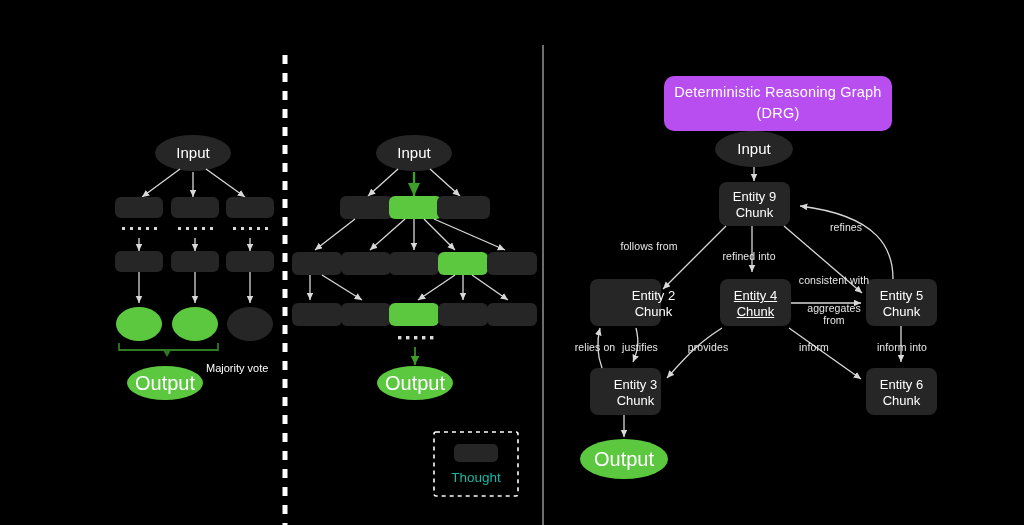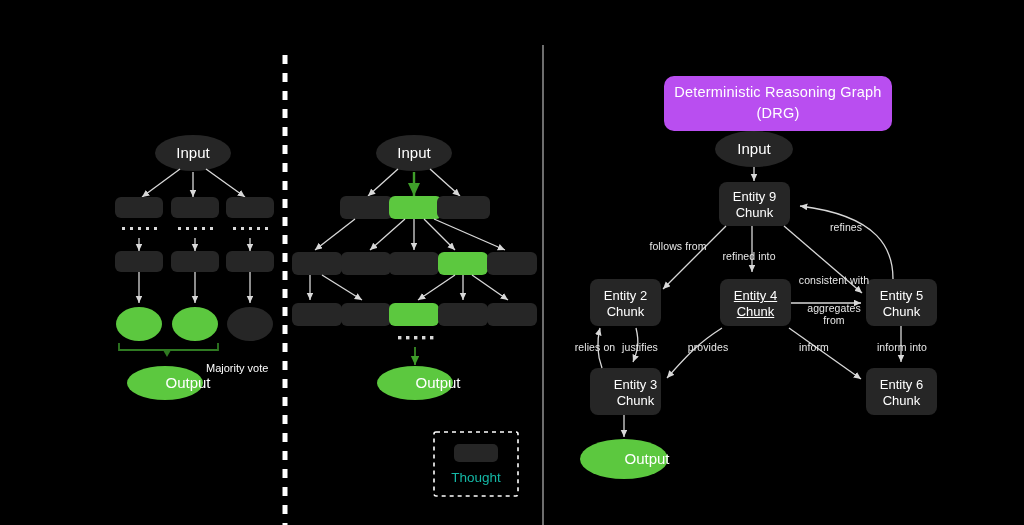--- a/index.html
+++ b/index.html
@@ -25,21 +25,21 @@
   .title-blue{background:#7e93a9;}
   .title-purple{background:#b94ef0;}
   .node-label{
     position:absolute;
     color:#ffffff;
     text-align:center;
     white-space:pre-line;
     pointer-events:none;
   }
   .lbl-input{font-size:15px;line-height:16px;}
-  .lbl-output{font-size:15px;line-height:16px;padding-left:23px;}
+  .lbl-output{font-size:20px;line-height:16px;}
   .lbl-entity{font-size:13px;line-height:15.5px;}
   .edge-label{
     position:absolute;
     color:#e8e8e8;
     font-size:10.5px;
     line-height:12px;
     text-align:center;
     white-space:pre-line;
     letter-spacing:.1px;
   }
@@ -224,34 +224,34 @@
 <div class="majority-label" style="left:206px;top:362px;width:90px;">Majority vote</div>
 
 <div class="node-label lbl-input" style="left:376px;top:145px;width:76px;">Input</div>
 <div class="node-label lbl-output" style="left:377px;top:375px;width:76px;">Output</div>
 <div class="legend-label" style="left:434px;top:470px;width:84px;">Thought</div>
 
 <div class="node-label lbl-input" style="left:716px;top:141px;width:76px;">Input</div>
 
 <div class="node-label lbl-entity" style="left:719px;top:189px;width:71px;">Entity 9
 Chunk</div>
-<div class="node-label lbl-entity" style="left:590px;top:288px;width:71px;">Entity 2
+<div class="node-label lbl-entity" style="left:590px;top:288px;width:71px;padding-left:28px;">Entity 2
 Chunk</div>
 <div class="node-label lbl-entity" style="left:590px;top:377px;width:71px;padding-left:10px;">Entity 3
 Chunk</div>
 <div class="node-label lbl-entity" style="left:720px;top:288px;width:71px;text-decoration:underline;">Entity 4
 Chunk</div>
 <div class="node-label lbl-entity" style="left:866px;top:288px;width:71px;">Entity 5
 Chunk</div>
 <div class="node-label lbl-entity" style="left:866px;top:377px;width:71px;">Entity 6
 Chunk</div>
 
 <div class="node-label lbl-output" style="left:586px;top:451px;width:76px;">Output</div>
 
-<div class="edge-label" style="left:633px;top:240px;width:90px;">follows from</div>
+<div class="edge-label" style="left:604px;top:240px;width:90px;">follows from</div>
 <div class="edge-label" style="left:709px;top:250px;width:80px;">refined into</div>
 <div class="edge-label" style="left:786px;top:250px;width:96px;margin-top:24px;">consistent with</div>
 <div class="edge-label" style="left:818px;top:221px;width:56px;">refines</div>
 <div class="edge-label" style="left:801px;top:290px;width:66px;margin-top:12px;">aggregates
 from</div>
 <div class="edge-label" style="left:562px;top:341px;width:66px;">relies on</div>
 <div class="edge-label" style="left:611px;top:341px;width:58px;">justifies</div>
 <div class="edge-label" style="left:677px;top:341px;width:62px;">provides</div>
 <div class="edge-label" style="left:786px;top:341px;width:56px;">inform</div>
 <div class="edge-label" style="left:866px;top:341px;width:72px;">inform into</div>

